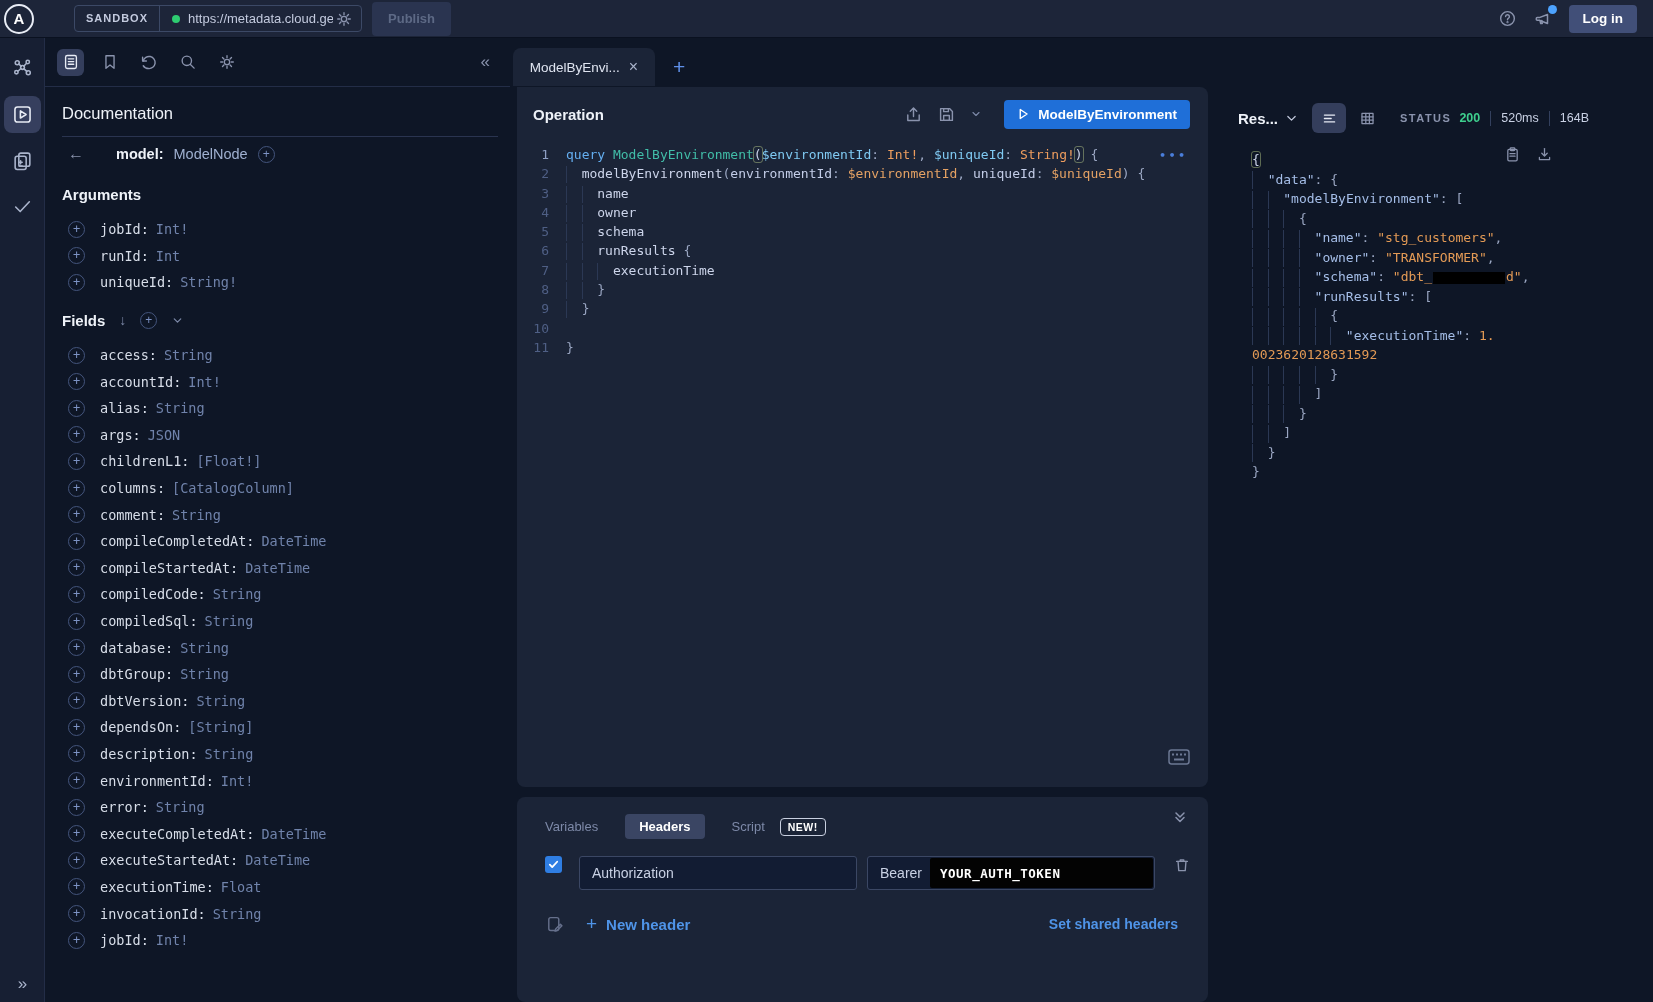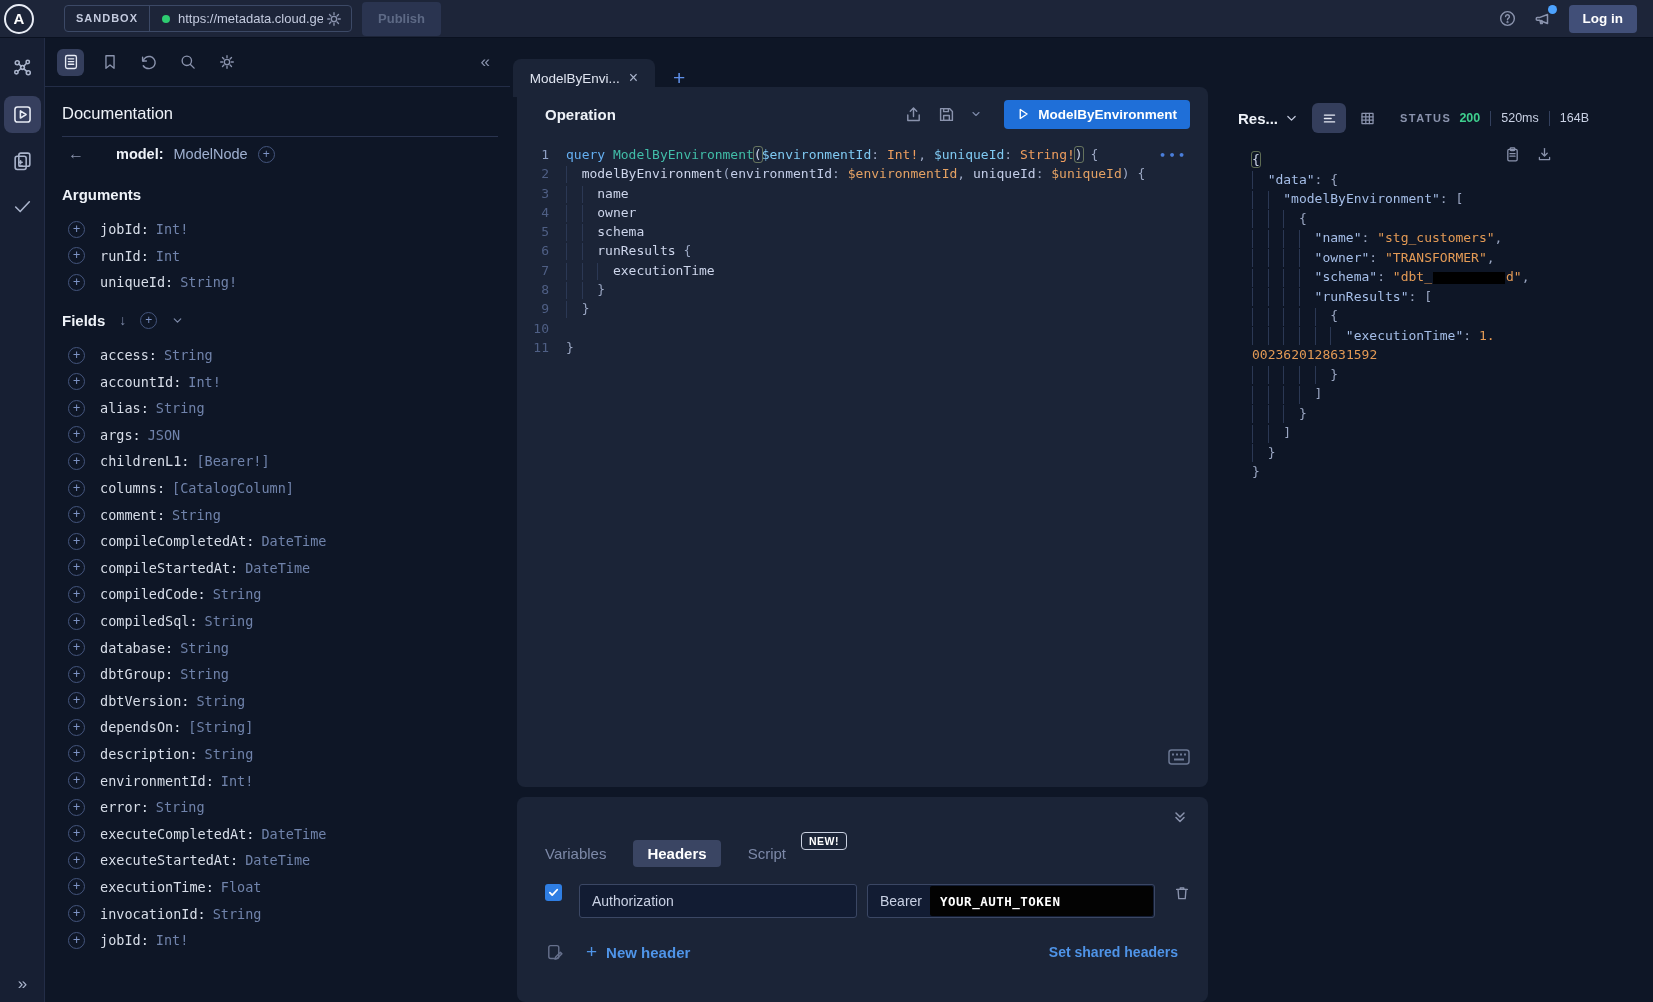--- a/index.html
+++ b/index.html
@@ -5,21 +5,21 @@
   * { margin:0; padding:0; box-sizing:border-box; }
   html,body { width:1653px; height:1002px; overflow:hidden; background:#0e1626;
     font-family:"Liberation Sans", sans-serif; }
   .app { position:relative; width:1653px; height:1002px; background:#0e1626; color:#c9d1e4; }
 
   
   .topbar { position:absolute; left:0; top:0; right:0; height:38px; background:#1d2539;
     display:flex; align-items:center; border-bottom:1px solid #0a1120; }
   .logo { width:30px; height:30px; margin-left:4px; border:2.5px solid #e8ecf5; border-radius:50%;
     display:flex; align-items:center; justify-content:center; color:#fff; font-weight:bold; font-size:15px; }
-  .urlgroup { display:flex; align-items:center; height:27px; margin-left:30px;
+  .urlgroup { display:flex; align-items:center; height:27px; margin-left:40px;
     border:1px solid #3c4966; border-radius:4px; background:#1d2539; }
   .sandbox-label { padding:0 11px; font-size:11px; font-weight:bold; letter-spacing:1px;
     color:#c3cade; border-right:1px solid #3c4966; line-height:25px; height:100%; }
   .cdot { width:8px; height:8px; border-radius:50%; background:#2ecc71; margin:0 8px 0 12px; }
   .url { width:145px; font-size:13px; color:#c3cade; white-space:nowrap; overflow:hidden; }
   .urlgear { color:#8a93ad; margin:0 8px 0 2px; display:flex; }
   .publish-btn { margin-left:10px; height:34px; padding:0 16px; background:#2a3450; border-radius:4px;
     color:#5d6985; font-weight:bold; font-size:13px; display:flex; align-items:center; }
   .top-right { margin-left:auto; display:flex; align-items:center; gap:16px; padding-right:16px; }
   .tbicon { color:#8a93ad; display:flex; position:relative; }
@@ -55,31 +55,31 @@
   .field-list { margin-top:13px; display:flex; flex-direction:column; }
   .f-row { display:flex; align-items:center; height:26.6px; gap:15px; padding-left:6px;
     font-family:"DejaVu Sans Mono", monospace; font-size:13.5px; }
   .f-name { color:#d8dee9; }
   .f-type { color:#7083ab; margin-left:-8px; }
   .fields-head { display:flex; align-items:center; gap:14px; margin-top:16px; }
   .sort-icon { color:#7d89a8; font-size:14px; }
   .chev { color:#7d89a8; display:flex; }
 
   
-  .tabstrip { position:absolute; left:510px; top:48px; height:49px; width:700px; display:flex; align-items:flex-end; }
+  .tabstrip { position:absolute; left:510px; top:37px; height:49px; width:700px; display:flex; align-items:flex-end; }
   .tab { margin-left:3px; width:142px; height:38px; background:#1b2437; border-radius:8px 8px 0 0;
     display:flex; align-items:center; justify-content:center; gap:9px; }
   .tab-label { color:#dfe4f0; font-size:13.5px; }
   .tab-close { color:#aab4cc; font-size:16px; }
   .newtab { margin-left:18px; margin-bottom:9px; color:#5f8fe8; font-size:21px; line-height:20px; }
 
   
   .opcard { position:absolute; left:517px; top:87px; width:691px; height:700px; background:#1b2437;
     border-radius:0 8px 8px 8px; }
-  .op-head { display:flex; align-items:center; height:54px; padding:0 18px 0 28px; }
+  .op-head { display:flex; align-items:center; height:54px; padding:0 18px 0 16px; }
   .op-title { color:#eef2f8; font-size:15px; font-weight:bold; }
   .op-icons { margin-left:auto; display:flex; align-items:center; gap:14px; color:#8a93ad; }
   .run-btn { margin-left:8px; height:29px; padding:0 13px; background:#1f6fd8; border-radius:4px;
     display:flex; align-items:center; gap:8px; color:#fff; font-size:13.5px; font-weight:bold; }
   .code { position:relative; font-family:"DejaVu Sans Mono", monospace; font-size:13px; padding-top:4px; }
   .cl { line-height:19.3px; white-space:pre; }
   .ln { display:inline-block; width:32px; text-align:right; margin-right:17px; color:#4f5f85; }
   .ln.act { color:#8fa0c5; }
   .lc .g { display:inline-block; width:2ch; height:17px; vertical-align:middle; border-left:1px solid #2b3854; }
   .tk-kw { color:#64aef0; } .tk-nm { color:#41bda8; } .tk-vr { color:#7fc9f2; }
@@ -89,21 +89,21 @@
   .tk-ky { color:#a5bee8; } .tk-st { color:#e39a55; } .tk-nu { color:#e39a55; }
   .redact { display:inline-block; width:72px; height:12px; background:#000; vertical-align:middle; margin:0 1px; }
   .code-more { position:absolute; top:8px; right:20px; color:#4a7edb; font-size:11px; letter-spacing:3px; font-weight:bold; }
   .op-kbd { position:absolute; right:18px; bottom:22px; color:#6c7894; display:flex; }
 
   
   .footcard { position:absolute; left:517px; top:797px; width:691px; height:205px; background:#1b2437;
     border-radius:8px; }
   .fc-collapse { position:absolute; right:20px; top:12px; color:#8a93ad; }
   .fc-tabs { display:flex; align-items:center; gap:27px; padding:17px 0 0 28px; }
-  .fc-tab { color:#7d89a8; font-size:15px;margin-top:26px; }
+  .fc-tab { color:#7d89a8; font-size:13px; }
   .fc-tab.active { background:#3a4563; color:#fff; font-weight:bold; padding:5px 14px; border-radius:4px; }
   .new-badge { border:1px solid #c9d0e0; border-radius:4px; padding:2px 7px; font-size:10.5px;
     font-weight:bold; color:#fff; letter-spacing:.5px; margin-left:-12px; }
   .hrow { display:flex; align-items:flex-start; margin-top:17px; padding-left:28px; }
   .cbx { width:17px; height:17px; background:#2f7ee3; border-radius:3px; display:flex;
     align-items:center; justify-content:center; color:#fff; }
   .kinput { margin-left:17px; width:278px; height:34px; background:#121c33; border:1px solid #3b4764;
     border-radius:3px; padding:0 12px; font-size:14px; color:#c9d1e4; font-family:"Liberation Sans",sans-serif; outline:none; }
   .vinput { margin-left:10px; width:288px; height:34px; background:#121c33; border:1px solid #3b4764;
     border-radius:3px; display:flex; align-items:center; }
@@ -305,21 +305,21 @@
             <span class="f-type">String</span>
           </div>
           <div class="f-row">
             <span class="plus-circle">+</span>
             <span class="f-name">args:</span>
             <span class="f-type">JSON</span>
           </div>
           <div class="f-row">
             <span class="plus-circle">+</span>
             <span class="f-name">childrenL1:</span>
-            <span class="f-type">[Bearer!]</span>
+            <span class="f-type">[Float!]</span>
           </div>
           <div class="f-row">
             <span class="plus-circle">+</span>
             <span class="f-name">columns:</span>
             <span class="f-type">[CatalogColumn]</span>
           </div>
           <div class="f-row">
             <span class="plus-circle">+</span>
             <span class="f-name">comment:</span>
             <span class="f-type">String</span>

